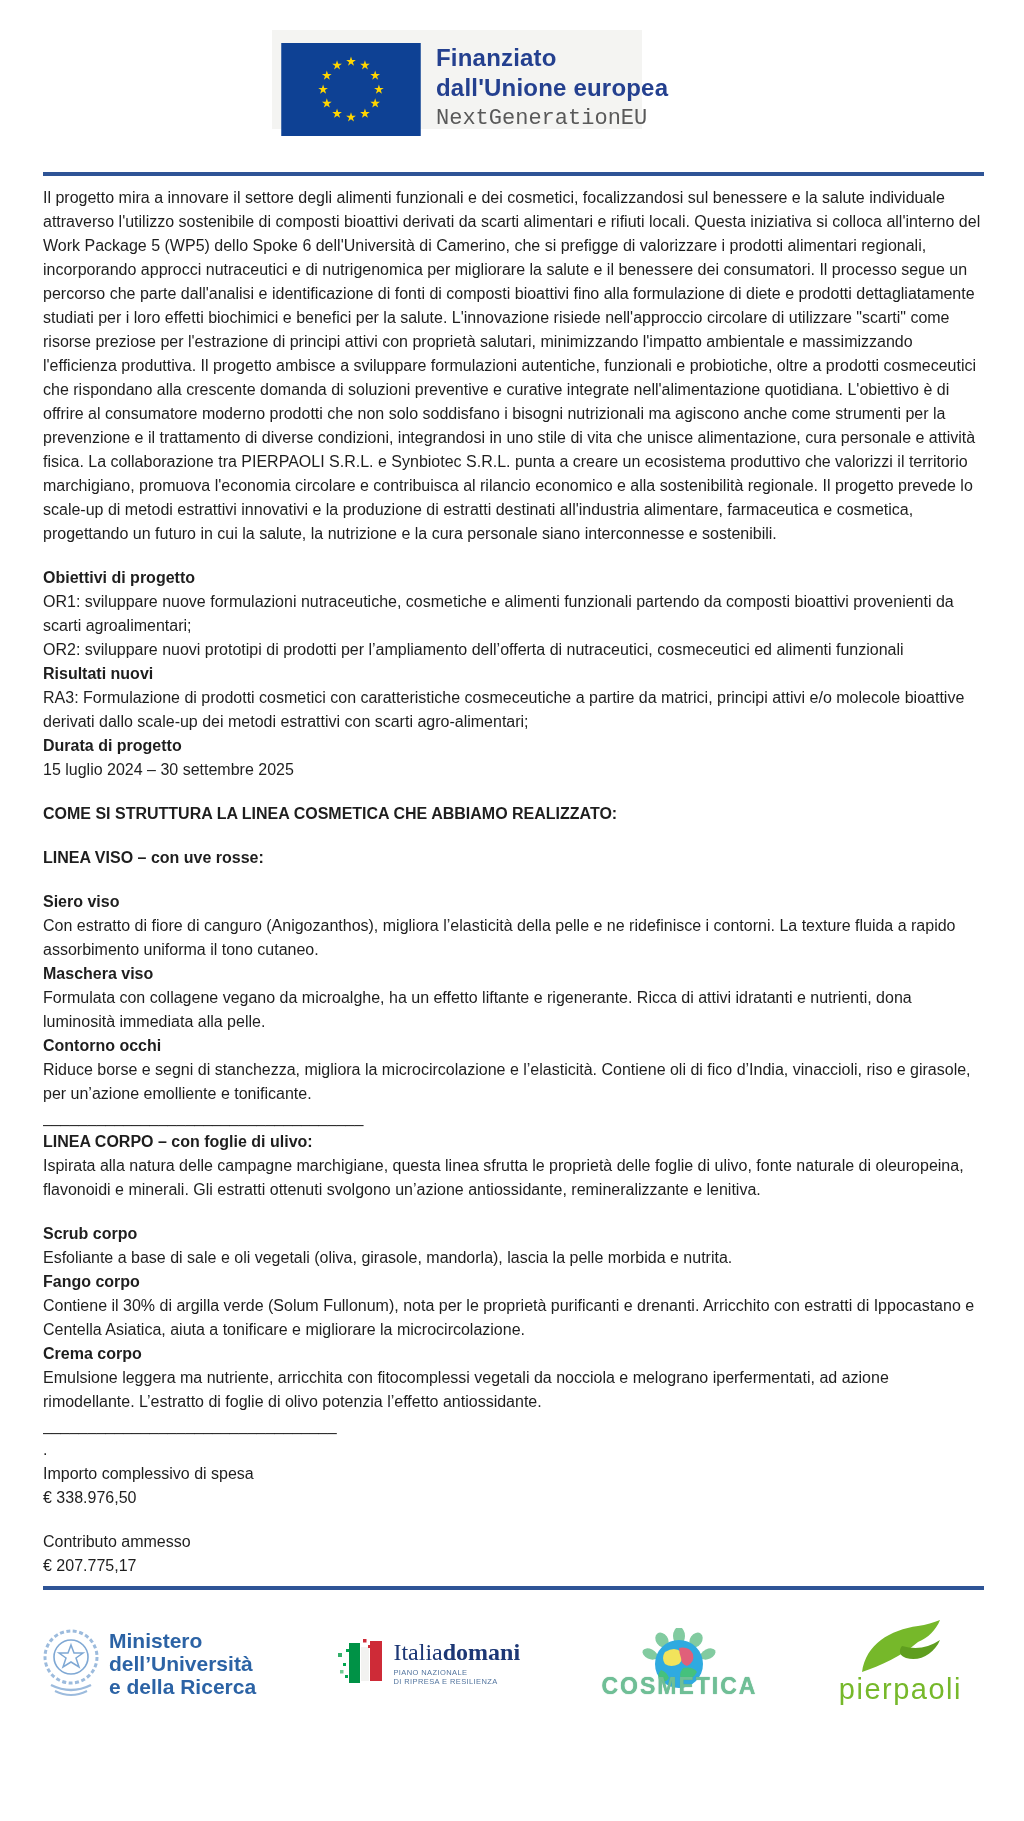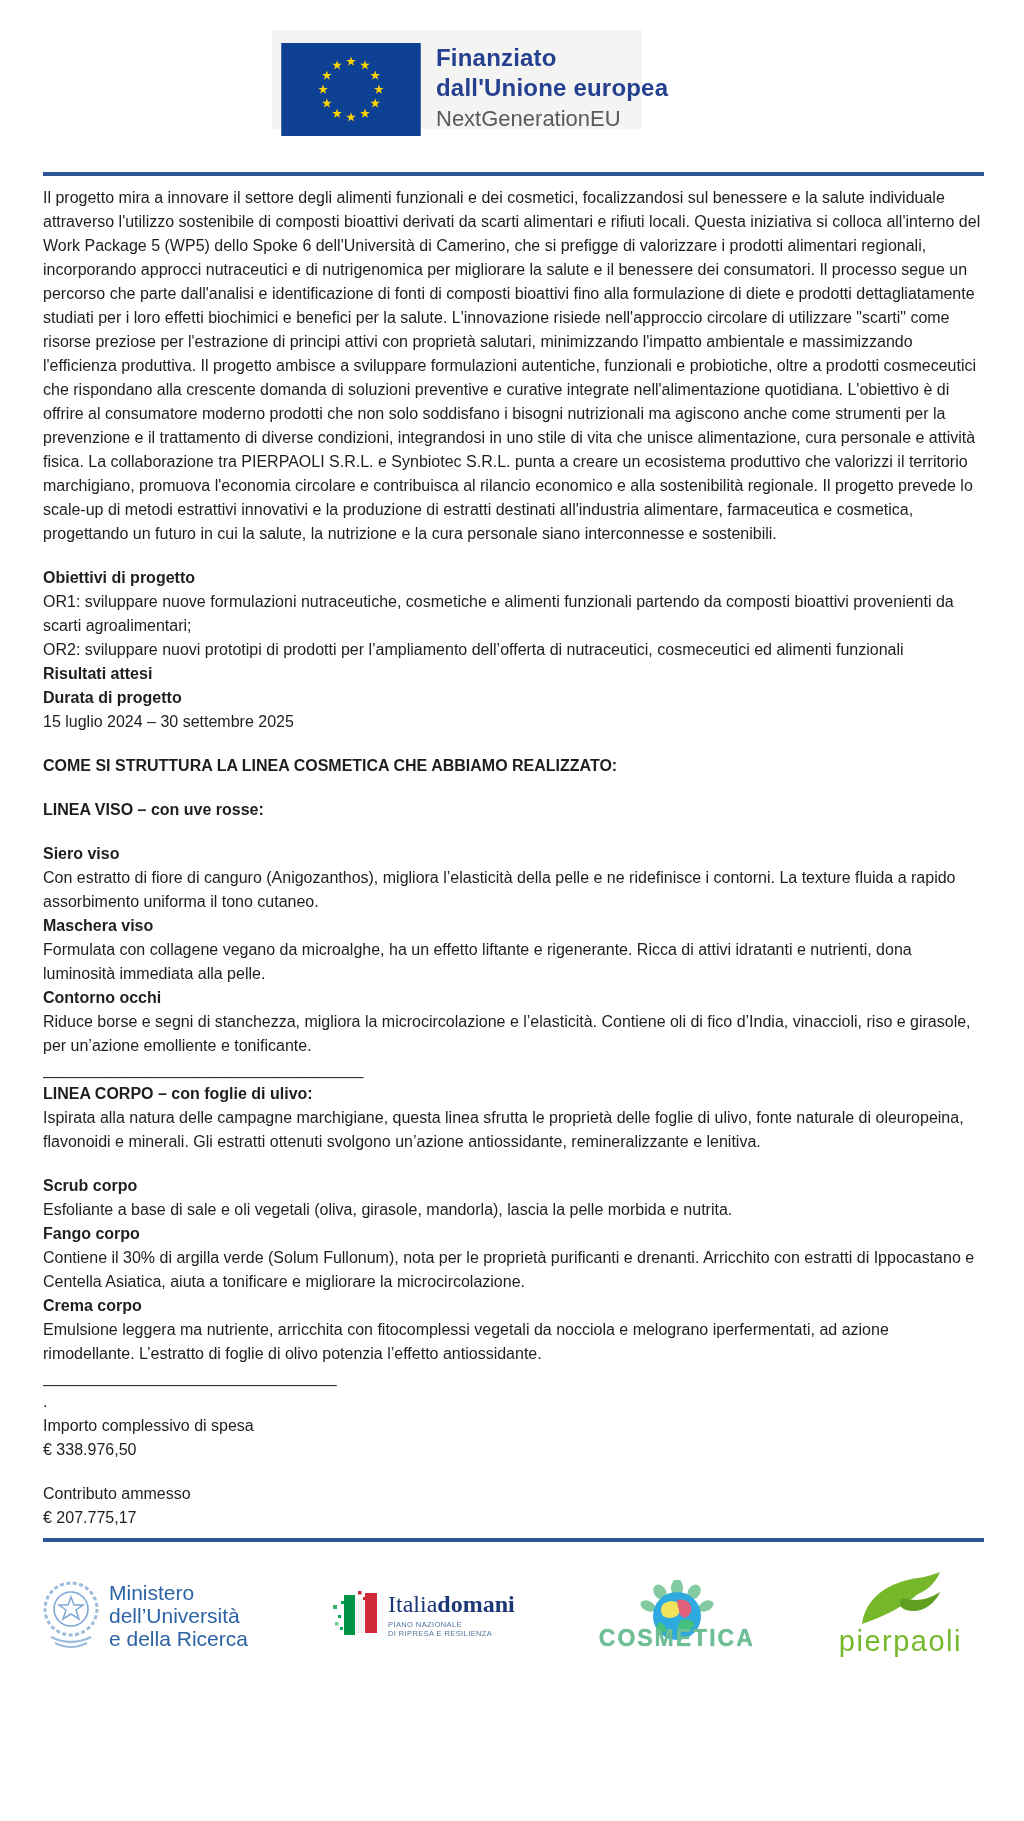--- a/index.html
+++ b/index.html
@@ -10,40 +10,40 @@
   
   .header-logo{
     position:absolute;left:272px;top:30px;width:370px;height:99px;
     background:#f4f4f2;display:flex;
   }
   .flag-wrap{padding:13px 0 0 9px;}
   .eu-text{padding:13px 0 0 15px;}
   .eu-text .l1,.eu-text .l2{
     font-weight:bold;font-size:24px;line-height:30px;color:#24408F;letter-spacing:.2px;white-space:nowrap;
   }
-  .eu-text .l3{font-size:22px;line-height:26px;color:#595959;margin-top:3px;white-space:nowrap;}
+  .eu-text .l3{font-size:22px;line-height:26px;color:#595959;margin-top:3px;white-space:nowrap;font-family:Liberation Mono, monospace;}
   
   .content{
     position:absolute;top:152px;left:43px;width:941px;
     font-size:16px;line-height:24px;margin-top:20px;
   }
   .rule{border-top:4px solid #2E5496;margin:0;}
   .content p{margin:0;}
   .content .h{font-weight:bold;}
   .spacer{height:20px;}
   .pad-top{margin-top:10px !important;}
   .divider{letter-spacing:0;white-space:nowrap;overflow:hidden;}
   .rule-bottom{margin-top:8px;}
   
   .footer{
     margin-top:30px;display:flex;justify-content:space-between;align-items:center;
     padding-right:22px;
   }
   .logo-block{display:flex;align-items:center;}
-  .mur-text{margin-left:10px;font-weight:normal;font-size:21px;line-height:23px;color:#2C63A5;white-space:nowrap;}
+  .mur-text{margin-left:10px;font-weight:bold;font-size:21px;line-height:23px;color:#2C63A5;white-space:nowrap;}
   .ita-text{margin-left:8px;}
   .ita-title{font-family:"Liberation Serif",serif;font-size:24px;line-height:24px;color:#1C3775;white-space:nowrap;}
   .ita-title .bold{font-weight:bold;}
   .ita-caption{font-size:7.5px;line-height:9px;letter-spacing:.4px;color:#52749E;margin-top:4px;}
   .ita-caption span{display:block;}
   .vitality{flex-direction:column;align-items:center;}
   .vitality-label{
     font-weight:bold;font-size:23px;letter-spacing:2px;color:#6FBF96;margin-top:-20px;
     text-shadow:0 0 1px #57a87f;position:relative;z-index:2;white-space:nowrap;
   }
@@ -85,21 +85,22 @@
 
 <div class="content">
   <div class="rule"></div>
 
   <p class="pad-top">Il progetto mira a innovare il settore degli alimenti funzionali e dei cosmetici, focalizzandosi sul benessere e la salute individuale attraverso l'utilizzo sostenibile di composti bioattivi derivati da scarti alimentari e rifiuti locali. Questa iniziativa si colloca all'interno del Work Package 5 (WP5) dello Spoke 6 dell'Università di Camerino, che si prefigge di valorizzare i prodotti alimentari regionali, incorporando approcci nutraceutici e di nutrigenomica per migliorare la salute e il benessere dei consumatori. Il processo segue un percorso che parte dall'analisi e identificazione di fonti di composti bioattivi fino alla formulazione di diete e prodotti dettagliatamente studiati per i loro effetti biochimici e benefici per la salute. L'innovazione risiede nell'approccio circolare di utilizzare "scarti" come risorse preziose per l'estrazione di principi attivi con proprietà salutari, minimizzando l'impatto ambientale e massimizzando l'efficienza produttiva. Il progetto ambisce a sviluppare formulazioni autentiche, funzionali e probiotiche, oltre a prodotti cosmeceutici che rispondano alla crescente domanda di soluzioni preventive e curative integrate nell'alimentazione quotidiana. L'obiettivo è di offrire al consumatore moderno prodotti che non solo soddisfano i bisogni nutrizionali ma agiscono anche come strumenti per la prevenzione e il trattamento di diverse condizioni, integrandosi in uno stile di vita che unisce alimentazione, cura personale e attività fisica. La collaborazione tra PIERPAOLI S.R.L. e Synbiotec S.R.L. punta a creare un ecosistema produttivo che valorizzi il territorio marchigiano, promuova l'economia circolare e contribuisca al rilancio economico e alla sostenibilità regionale. Il progetto prevede lo scale-up di metodi estrattivi innovativi e la produzione di estratti destinati all'industria alimentare, farmaceutica e cosmetica, progettando un futuro in cui la salute, la nutrizione e la cura personale siano interconnesse e sostenibili.</p>
   <div class="spacer"></div>
 
   <p class="h">Obiettivi di progetto</p>
   <p>OR1: sviluppare nuove formulazioni nutraceutiche, cosmetiche e alimenti funzionali partendo da composti bioattivi provenienti da scarti agroalimentari;</p>
   <p>OR2: sviluppare nuovi prototipi di prodotti per l’ampliamento dell’offerta di nutraceutici, cosmeceutici ed alimenti funzionali</p>
-  <p class="h">Risultati attesi</p>
+  <p class="h">Risultati nuovi</p>
+  <p>RA3: Formulazione di prodotti cosmetici con caratteristiche cosmeceutiche a partire da matrici, principi attivi e/o molecole bioattive derivati dallo scale-up dei metodi estrattivi con scarti agro-alimentari;</p>
   <p class="h">Durata di progetto</p>
   <p>15 luglio 2024 – 30 settembre 2025</p>
   <div class="spacer"></div>
 
   <p class="h">COME SI STRUTTURA LA LINEA COSMETICA CHE ABBIAMO REALIZZATO:</p>
   <div class="spacer"></div>
 
   <p class="h">LINEA VISO – con uve rosse:</p>
   <div class="spacer"></div>
 

